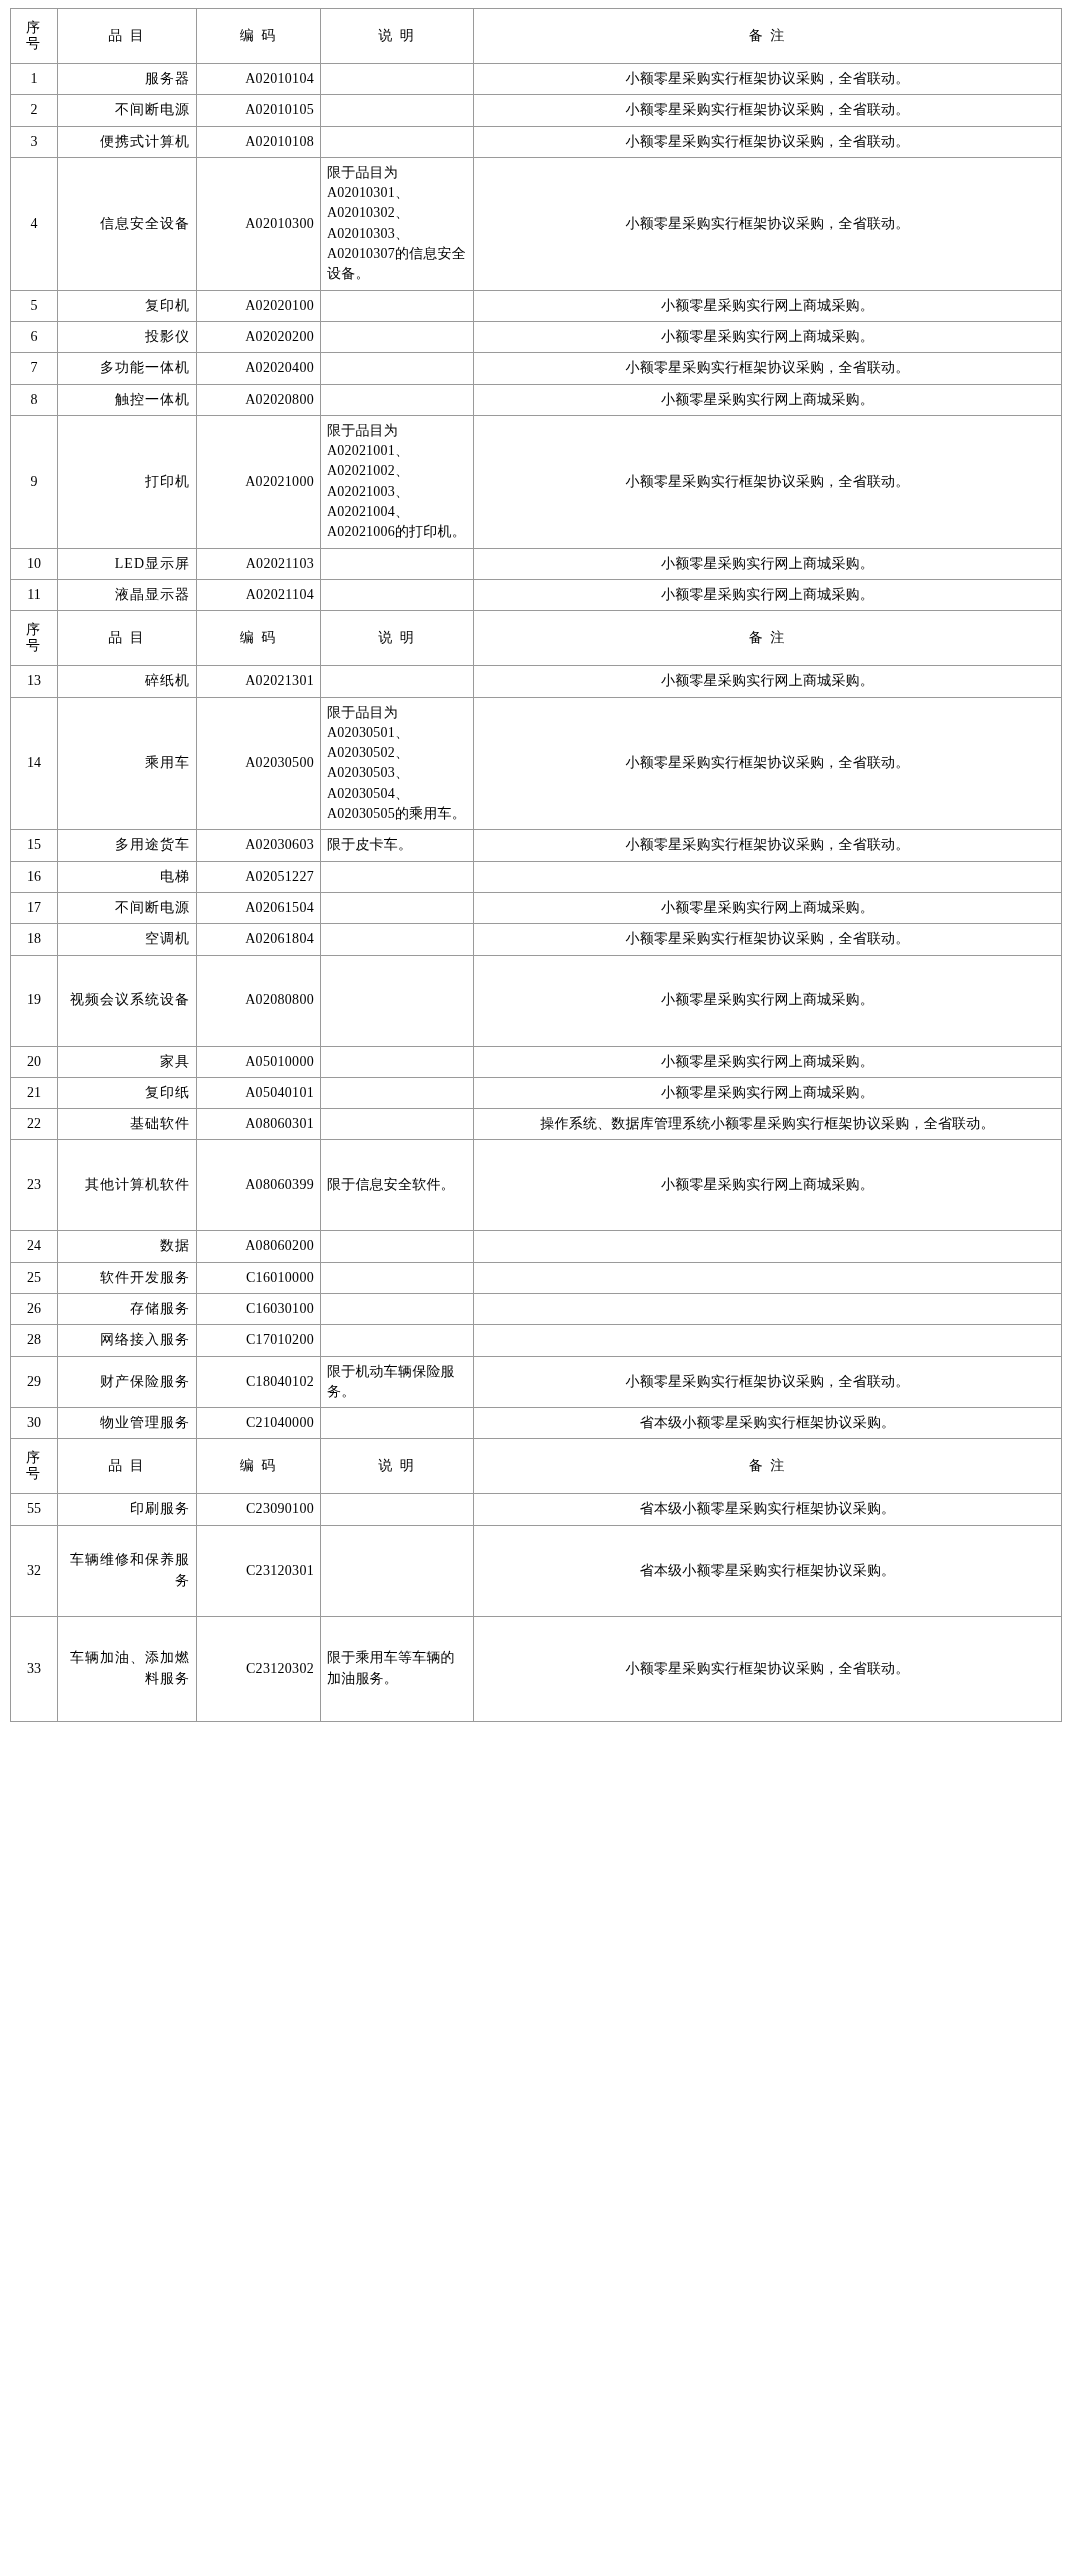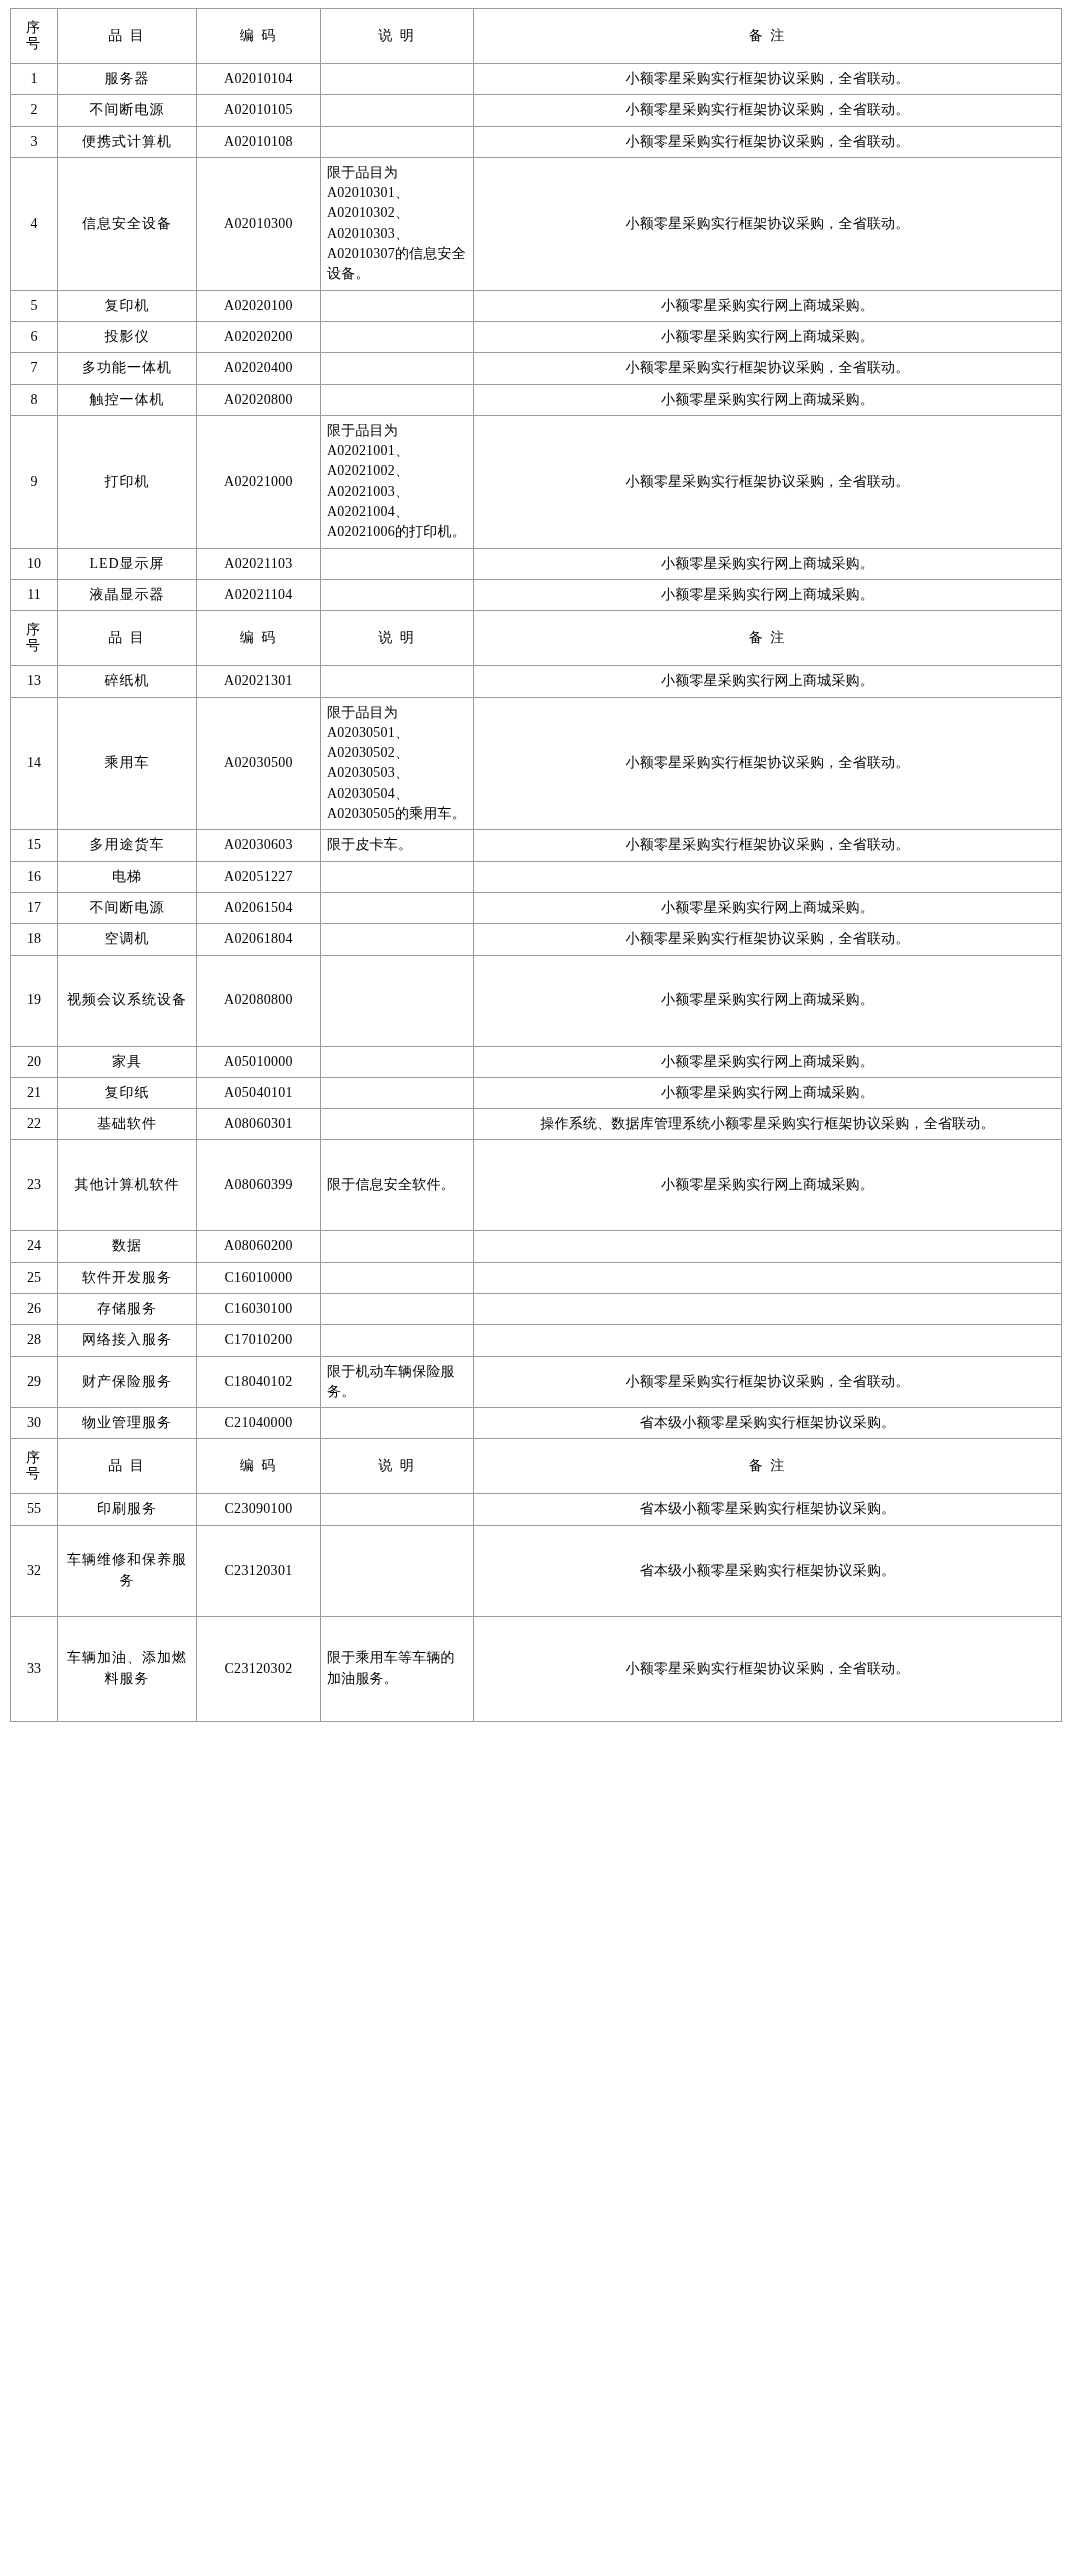--- a/index.html
+++ b/index.html
@@ -43,26 +43,26 @@
     height: 44px;
   }
   .hdr .two-line {
     line-height: 1.15;
   }
   td.no {
     text-align: center;
     font-size: 14px;
   }
   td.item {
-    text-align: center;
+    text-align: right;
     padding-left: 18px;
     letter-spacing: 1px;
   }
   td.code {
-    text-align: center;
+    text-align: right;
     font-size: 14px;
     letter-spacing: 0.3px;
   }
   td.desc {
     text-align: left;
     vertical-align: top;
     font-size: 13.4px;
     line-height: 1.5;
     padding-top: 8px;
     letter-spacing: 0.2px;

